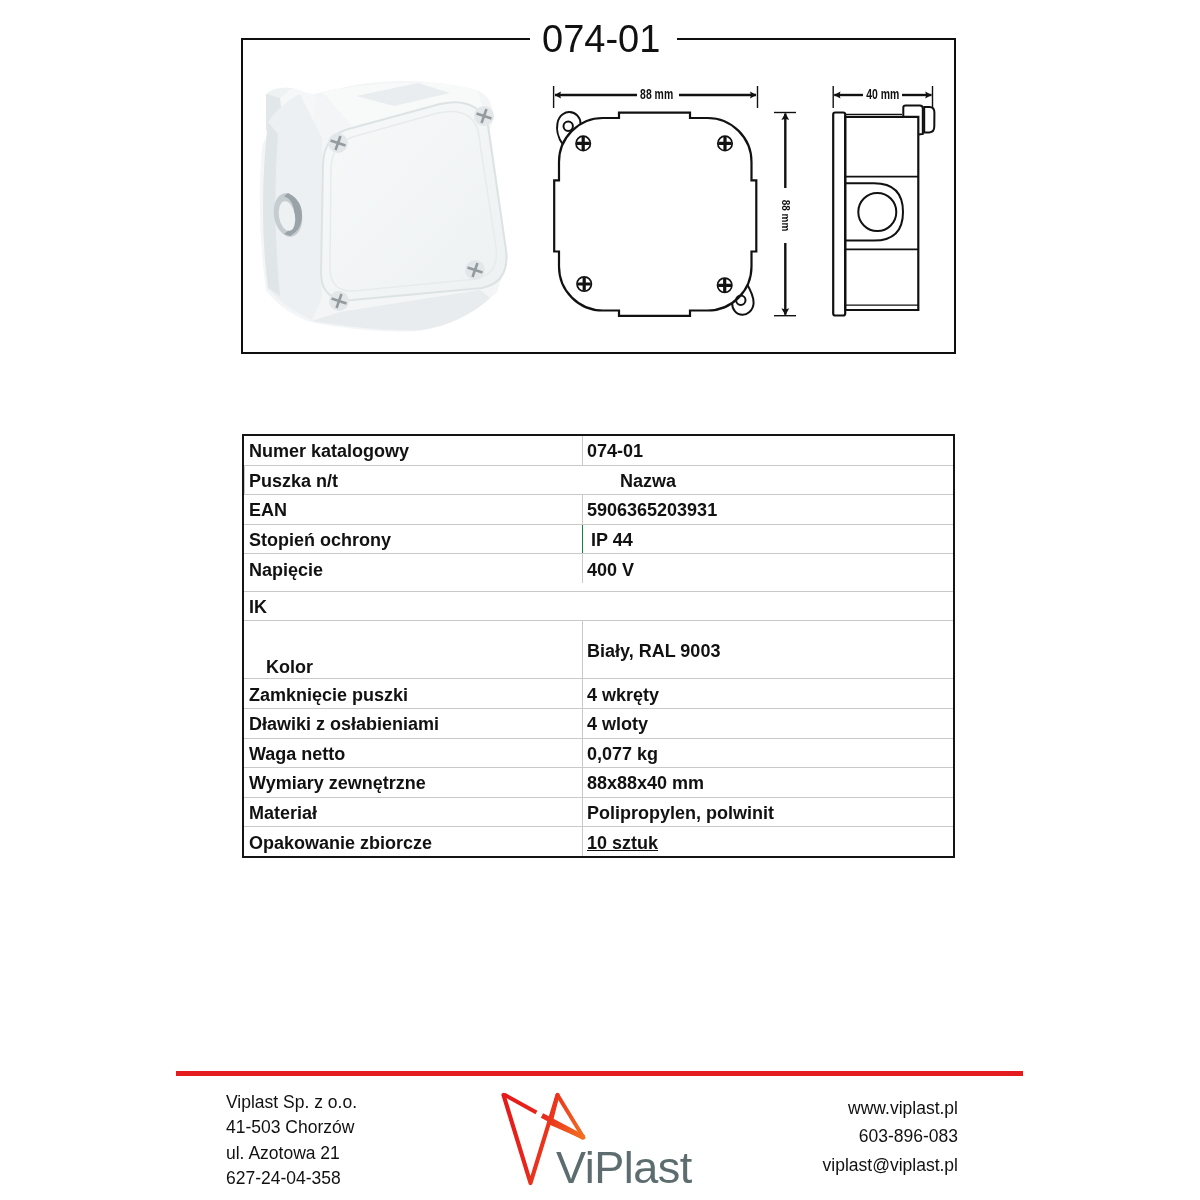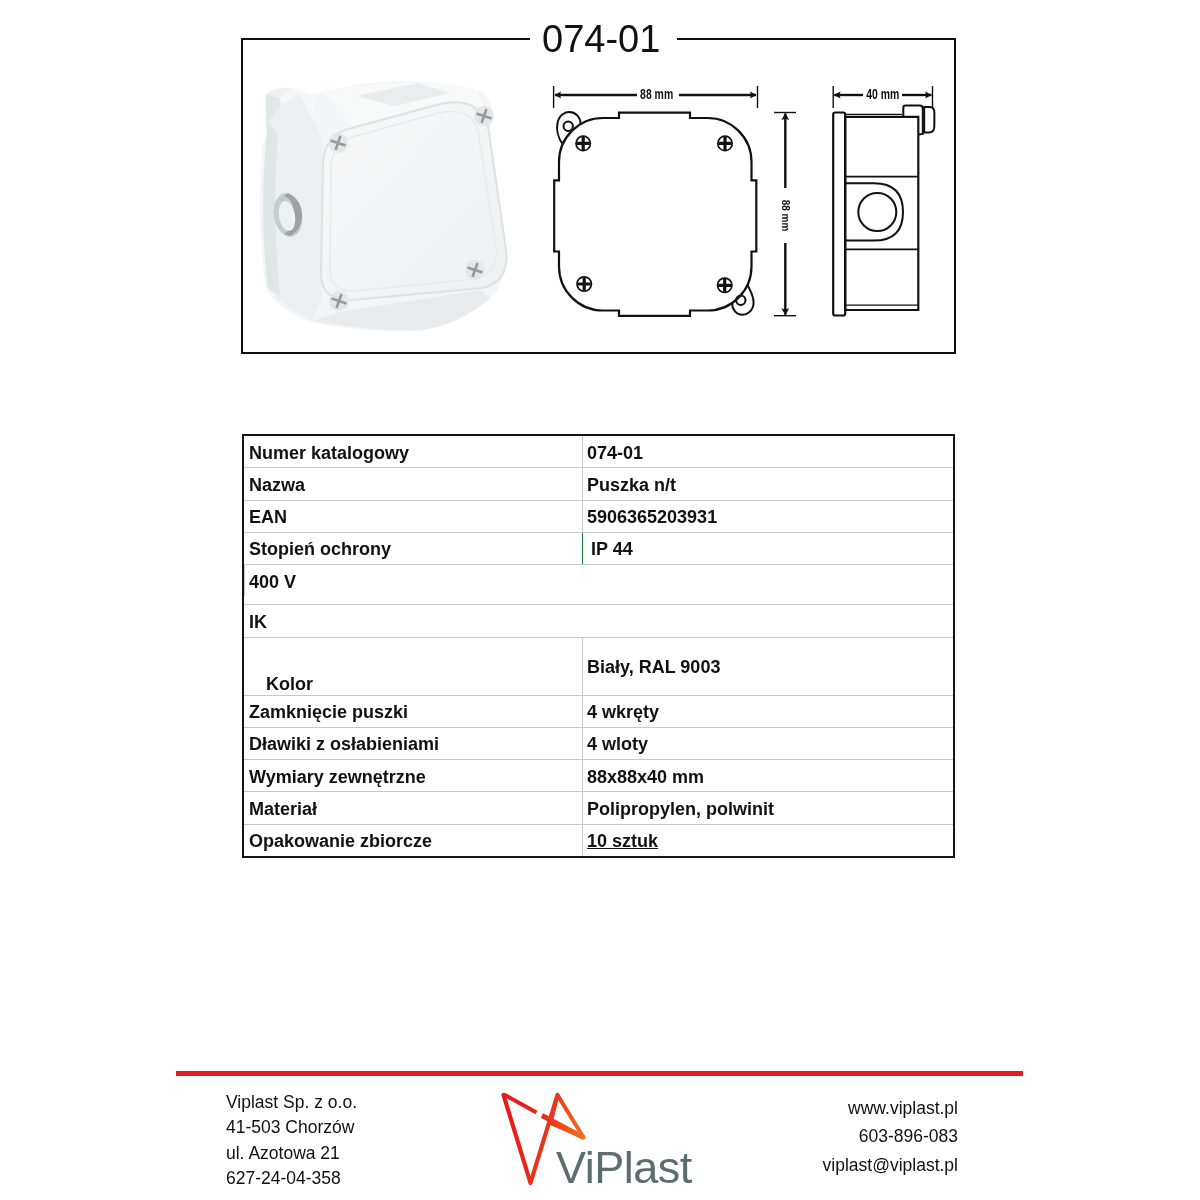--- a/index.html
+++ b/index.html
@@ -154,35 +154,36 @@
 </svg>
 
 <div class="abs" style="left:242px;top:434px;width:713px;height:424px;border:2.5px solid #141414;box-sizing:border-box;display:flex;flex-direction:column;font-size:18px;font-weight:bold;">
 
   <div style="flex:1;display:flex;">
       <div style="width:338px;display:flex;align-items:center;padding-left:5px;padding-top:3px;box-sizing:border-box;">Numer katalogowy</div>
       <div style="flex:1;border-left:1px solid #c9c9c9;display:flex;align-items:center;padding-left:4px;padding-top:3px;">074-01</div>
     </div>
 
   <div style="flex:1;display:flex;border-top:1px solid #c9c9c9;">
+      <div style="flex:1;border-left:1px solid #c9c9c9;display:flex;align-items:center;padding-left:4px;padding-top:3px;">Puszka n/t</div>
       <div style="width:338px;display:flex;align-items:center;padding-left:5px;padding-top:3px;box-sizing:border-box;">Nazwa</div>
-      <div style="flex:1;border-left:1px solid #c9c9c9;display:flex;align-items:center;padding-left:4px;padding-top:3px;">Puszka n/t</div>
     </div>
 
   <div style="flex:1;display:flex;border-top:1px solid #c9c9c9;">
       <div style="width:338px;display:flex;align-items:center;padding-left:5px;padding-top:3px;box-sizing:border-box;">EAN</div>
       <div style="flex:1;border-left:1px solid #c9c9c9;display:flex;align-items:center;padding-left:4px;padding-top:3px;">5906365203931</div>
     </div>
 
   <div style="flex:1;display:flex;border-top:1px solid #c9c9c9;">
       <div style="width:338px;display:flex;align-items:center;padding-left:5px;padding-top:3px;box-sizing:border-box;">Stopień ochrony</div>
       <div style="flex:1;border-left:1px solid #15803d;display:flex;align-items:center;padding-left:8px;padding-top:3px;">IP 44</div>
     </div>
 
   <div style="flex:1;display:flex;border-top:1px solid #c9c9c9;">
+      <div style="width:338px;display:flex;align-items:center;padding-left:5px;padding-top:3px;box-sizing:border-box;">Napięcie</div>
       <div style="flex:1;border-left:1px solid #c9c9c9;display:flex;align-items:center;padding-left:4px;padding-top:3px;">400 V</div>
     </div>
 
   <div style="flex:1;display:flex;border-top:1px solid #c9c9c9;margin-top:8px;">
       <div style="width:338px;display:flex;align-items:center;padding-left:5px;padding-top:3px;box-sizing:border-box;">IK</div>
     </div>
 
   <div style="flex:1;display:flex;border-top:1px solid #c9c9c9;">
       <div style="width:338px;display:flex;align-items:center;padding-left:22px;padding-top:3px;box-sizing:border-box;margin-top:33px;">Kolor</div>
       <div style="flex:1;border-left:1px solid #c9c9c9;display:flex;align-items:center;padding-left:4px;padding-top:3px;">Biały, RAL 9003</div>
@@ -191,20 +192,24 @@
   <div style="flex:1;display:flex;border-top:1px solid #c9c9c9;">
       <div style="width:338px;display:flex;align-items:center;padding-left:5px;padding-top:3px;box-sizing:border-box;">Zamknięcie puszki</div>
       <div style="flex:1;border-left:1px solid #c9c9c9;display:flex;align-items:center;padding-left:4px;padding-top:3px;text-align:center;">4 wkręty</div>
     </div>
 
   <div style="flex:1;display:flex;border-top:1px solid #c9c9c9;">
       <div style="width:338px;display:flex;align-items:center;padding-left:5px;padding-top:3px;box-sizing:border-box;">Dławiki z osłabieniami</div>
       <div style="flex:1;border-left:1px solid #c9c9c9;display:flex;align-items:center;padding-left:4px;padding-top:3px;">4 wloty</div>
     </div>
 
+  <div style="flex:1;display:flex;border-top:1px solid #c9c9c9;">
+      <div style="width:338px;display:flex;align-items:center;padding-left:5px;padding-top:3px;box-sizing:border-box;">Waga netto</div>
+      <div style="flex:1;border-left:1px solid #c9c9c9;display:flex;align-items:center;padding-left:4px;padding-top:3px;">0,077 kg</div>
+    </div>
 
   <div style="flex:1;display:flex;border-top:1px solid #c9c9c9;">
       <div style="width:338px;display:flex;align-items:center;padding-left:5px;padding-top:3px;box-sizing:border-box;">Wymiary zewnętrzne</div>
       <div style="flex:1;border-left:1px solid #c9c9c9;display:flex;align-items:center;padding-left:4px;padding-top:3px;">88x88x40 mm</div>
     </div>
 
   <div style="flex:1;display:flex;border-top:1px solid #c9c9c9;">
       <div style="width:338px;display:flex;align-items:center;padding-left:5px;padding-top:3px;box-sizing:border-box;">Materiał</div>
       <div style="flex:1;border-left:1px solid #c9c9c9;display:flex;align-items:center;padding-left:4px;padding-top:3px;">Polipropylen, polwinit</div>
     </div>

